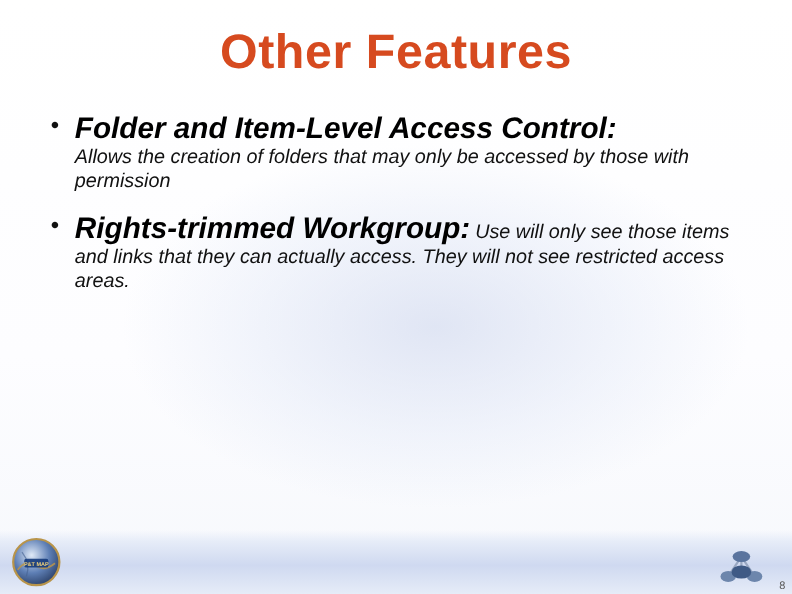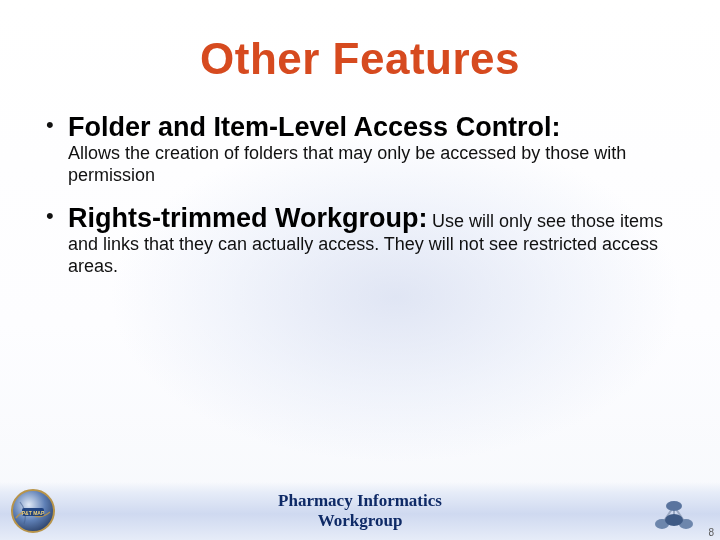--- a/index.html
+++ b/index.html
@@ -22,25 +22,26 @@
         rgba(255,255,255,0) 75%),
       linear-gradient(to bottom, #ffffff 0%, #fdfdff 60%, #f6f8fc 100%);
     box-sizing: border-box;
   }
   .title {
     text-align: center;
     font-family: "Trebuchet MS", "Lucida Grande", sans-serif;
     font-weight: bold;
     font-size: 44px;
     color: #d64a1f;
-    padding-top: 34px;
+    padding-top: 23px;
     letter-spacing: 0.5px;
   }
   .content {
     margin: 28px 40px 0 40px;
+    font-style: italic;
   }
   ul.bullets {
     list-style: none;
     padding: 0;
     margin: 0;
   }
   ul.bullets > li {
     position: relative;
     padding-left: 28px;
     margin-bottom: 16px;
@@ -150,24 +151,20 @@
           </radialGradient>
         </defs>
         <circle cx="23" cy="23" r="21" fill="url(#g1)" stroke="#b8944a" stroke-width="2"></circle>
         <path d="M6 30 Q14 20 22 26 Q30 32 40 24" stroke="#b8944a" stroke-width="1.6" fill="none" opacity="0.85"></path>
         <path d="M10 14 Q18 24 14 36" stroke="#44608f" stroke-width="1.2" fill="none" opacity="0.6"></path>
         <rect x="12" y="20" width="22" height="8" rx="2" fill="#153a7a" opacity="0.9"></rect>
         <text x="23" y="26.5" text-anchor="middle" font-size="5" fill="#f3d37a" font-family="Arial" font-weight="bold">P&amp;T  MAP</text>
       </svg>
     </div>
 
-    <div class="footer-text">
-      <div>Pharmacy Informatics</div>
-      <div>Workgroup</div>
-    </div>
 
     <div class="logo-right">
       <svg viewBox="0 0 40 34" width="40" height="34">
         <line x1="20" y1="6" x2="8" y2="24" stroke="#9aa8c2" stroke-width="2"></line>
         <line x1="20" y1="6" x2="32" y2="24" stroke="#9aa8c2" stroke-width="2"></line>
         <line x1="8" y1="24" x2="32" y2="24" stroke="#9aa8c2" stroke-width="2"></line>
         <line x1="20" y1="6" x2="20" y2="20" stroke="#9aa8c2" stroke-width="2"></line>
         <ellipse cx="20" cy="6" rx="8" ry="5" fill="#5a749e"></ellipse>
         <ellipse cx="8" cy="24" rx="7" ry="5" fill="#6d86ac"></ellipse>
         <ellipse cx="32" cy="24" rx="7" ry="5" fill="#6d86ac"></ellipse>

